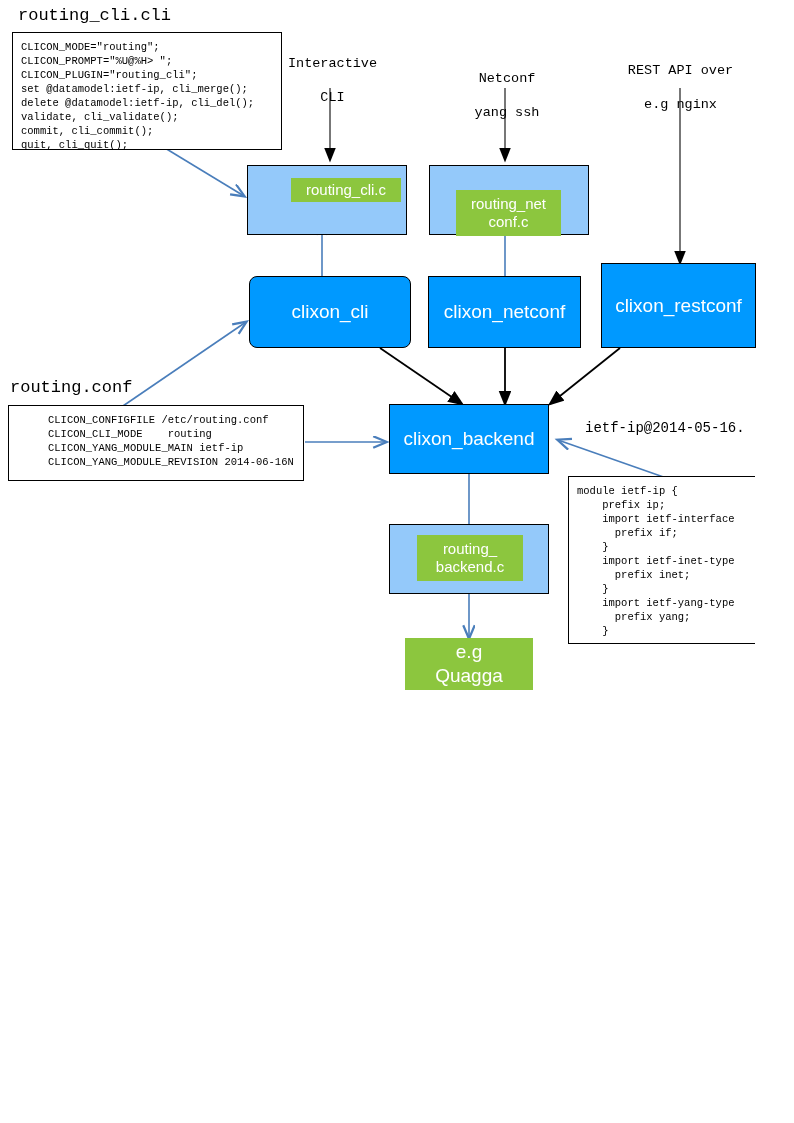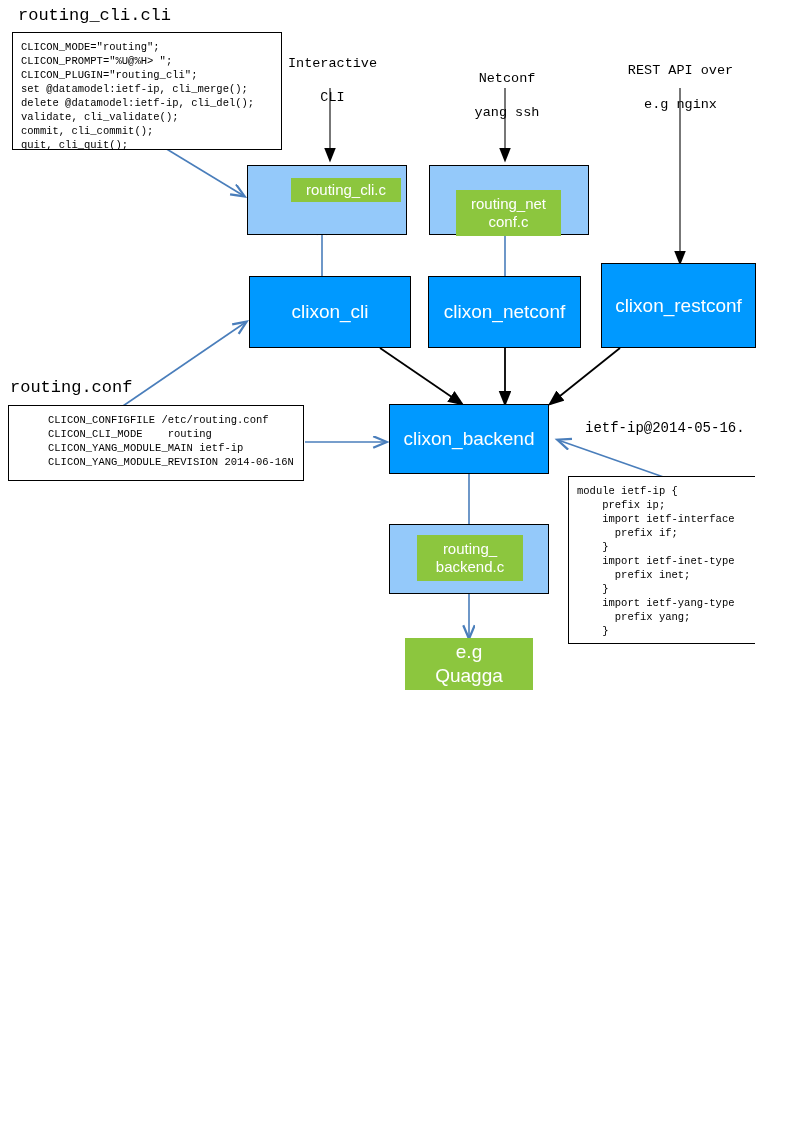--- a/index.html
+++ b/index.html
@@ -191,21 +191,21 @@
 
   <div class="node node-plugin-outer" style="left:247px; top:165px; width:160px; height:70px;">
     <div class="node-plugin-inner" style="left:43px; top:12px; width:110px; height:24px;">routing_cli.c</div>
   </div>
 
   <div class="node node-plugin-outer" style="left:429px; top:165px; width:160px; height:70px;">
     <div class="node-plugin-inner" style="left:26px; top:24px; width:105px; height:46px;">routing_net
 conf.c</div>
   </div>
 
-  <div class="node node-proc" style="left:249px; top:276px; width:162px; height:72px;">clixon_cli</div>
+  <div class="node node-proc" style="left:249px; top:276px; width:162px; height:72px;border-radius:8px;">clixon_cli</div>
 
   <div class="node node-proc" style="left:428px; top:276px; width:153px; height:72px;">clixon_netconf</div>
 
   <div class="node node-proc" style="left:601px; top:263px; width:155px; height:85px;">clixon_restconf</div>
 
   <div class="node node-proc" style="left:389px; top:404px; width:160px; height:70px;">clixon_backend</div>
 
   <div class="mono-title" style="left:10px; top:378px;">routing.conf</div>
   <div class="codebox" style="left:8px; top:405px; width:296px; height:76px;padding-left:39px;">CLICON_CONFIGFILE /etc/routing.conf
 CLICON_CLI_MODE    routing

